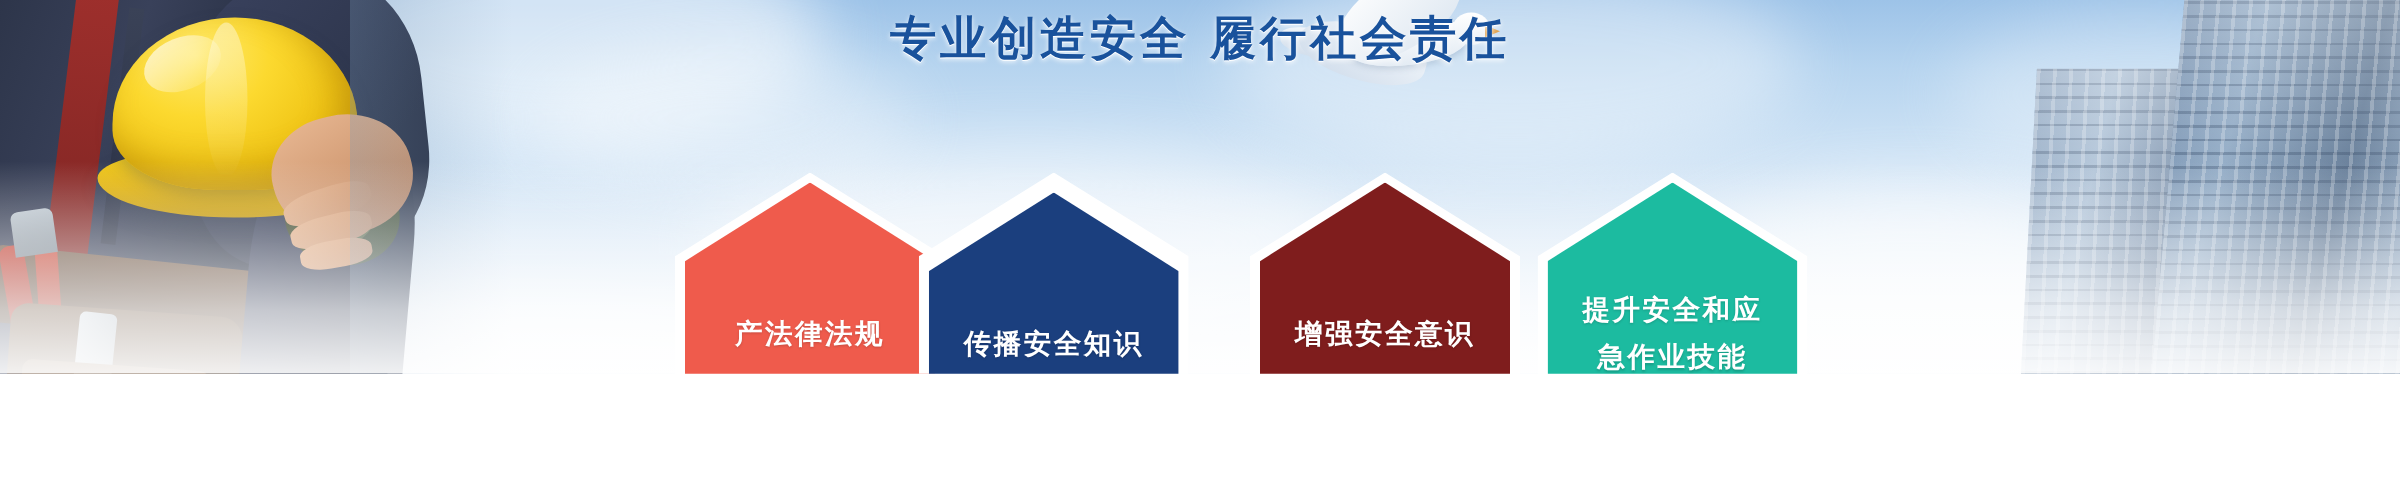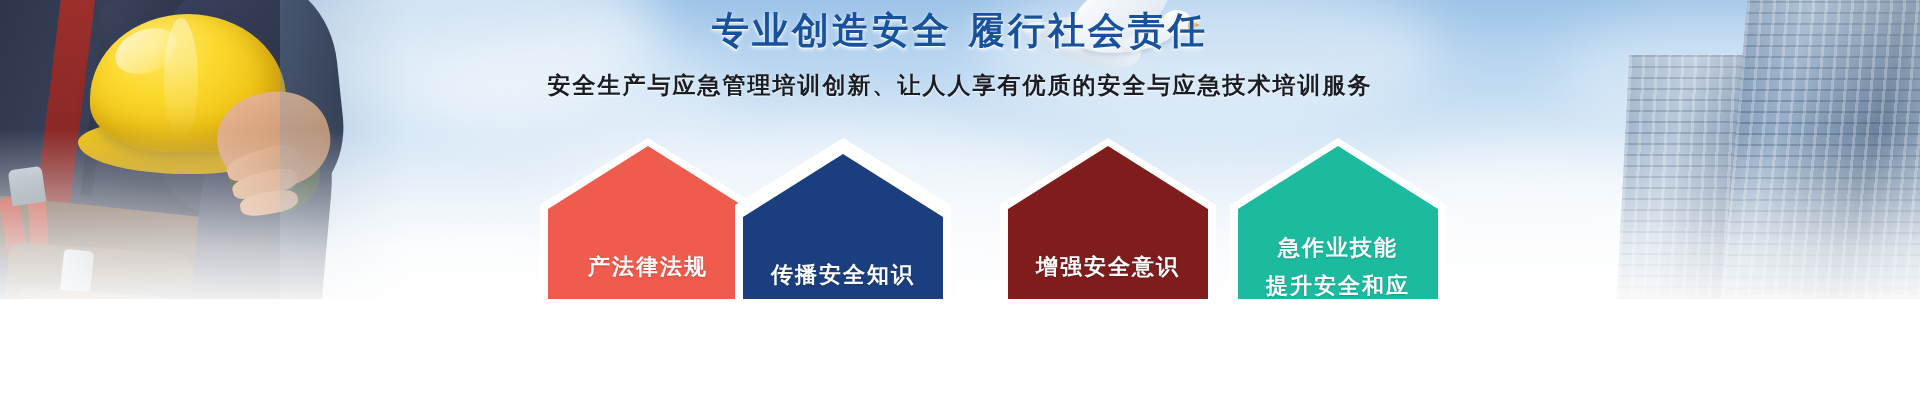--- a/index.html
+++ b/index.html
@@ -215,21 +215,20 @@
     <div class="w-hand"></div>
     <div class="w-finger f1"></div>
     <div class="w-finger f2"></div>
     <div class="w-finger f3"></div>
     <div class="worker-shadow"></div>
   </div>
 
   <div class="haze"></div>
 
   <div class="headline">专业创造安全  履行社会责任</div>
-  <div class="subline">安全生产与应急管理培训创新、让人人享有优质的安全与应急技术培训服务</div>
 
   <div class="hexrow">
 
     <div class="hex hex1">
       <div class="hex-inner" id="hexfill-0" style="background: rgb(239, 91, 76);">
         <div class="hex-line">产法律法规</div>
       </div>
     </div>
 
     <div class="hex hex2">
@@ -239,19 +238,19 @@
     </div>
 
     <div class="hex hex3">
       <div class="hex-inner" id="hexfill-2" style="background: #7f1d1d;">
         <div class="hex-line">增强安全意识</div>
       </div>
     </div>
 
     <div class="hex hex4">
       <div class="hex-inner" id="hexfill-3" style="background: rgb(28, 187, 160);">
+        <div class="hex-line">提升安全和应</div>
         <div class="hex-line">急作业技能</div>
-        <div class="hex-line">提升安全和应</div>
       </div>
     </div>
 
   </div>
 </div>
 
 </body></html>

